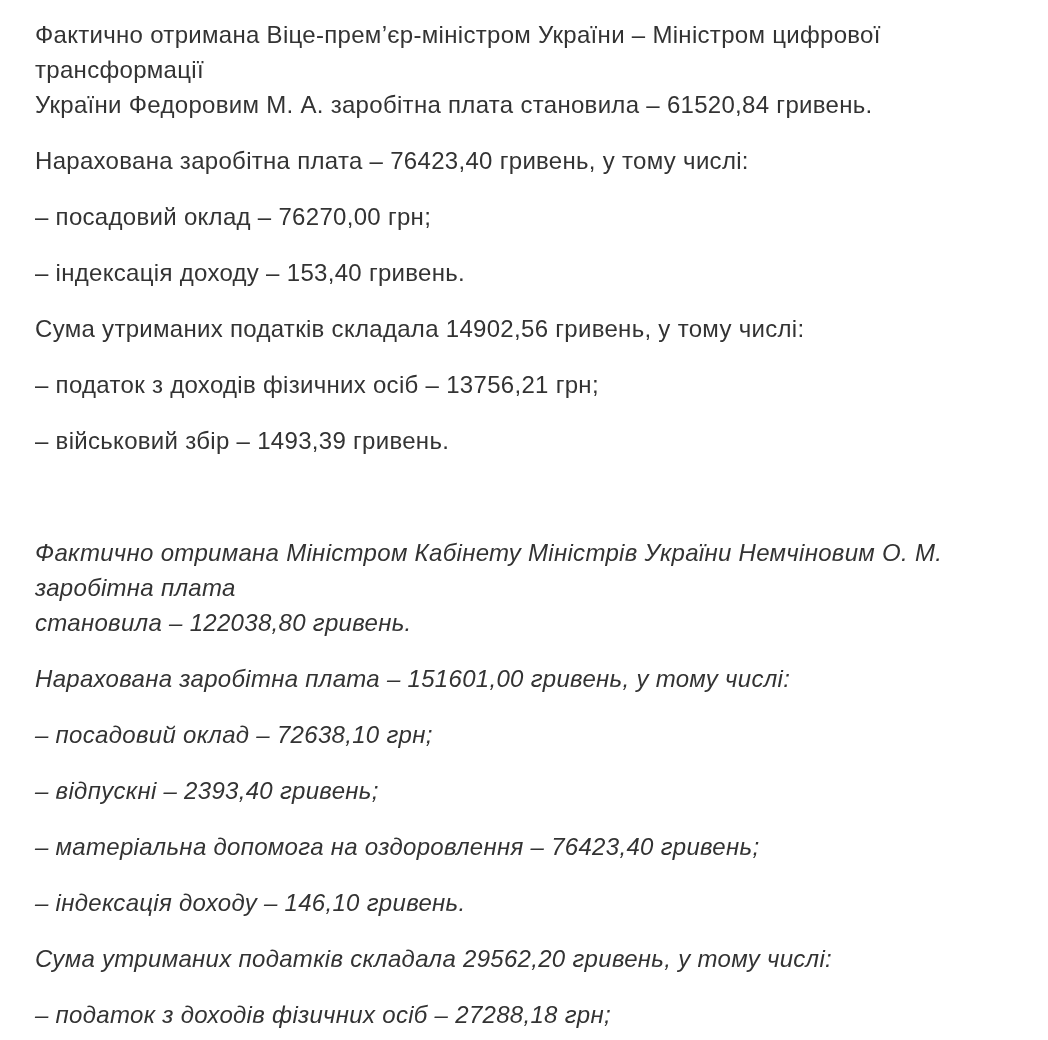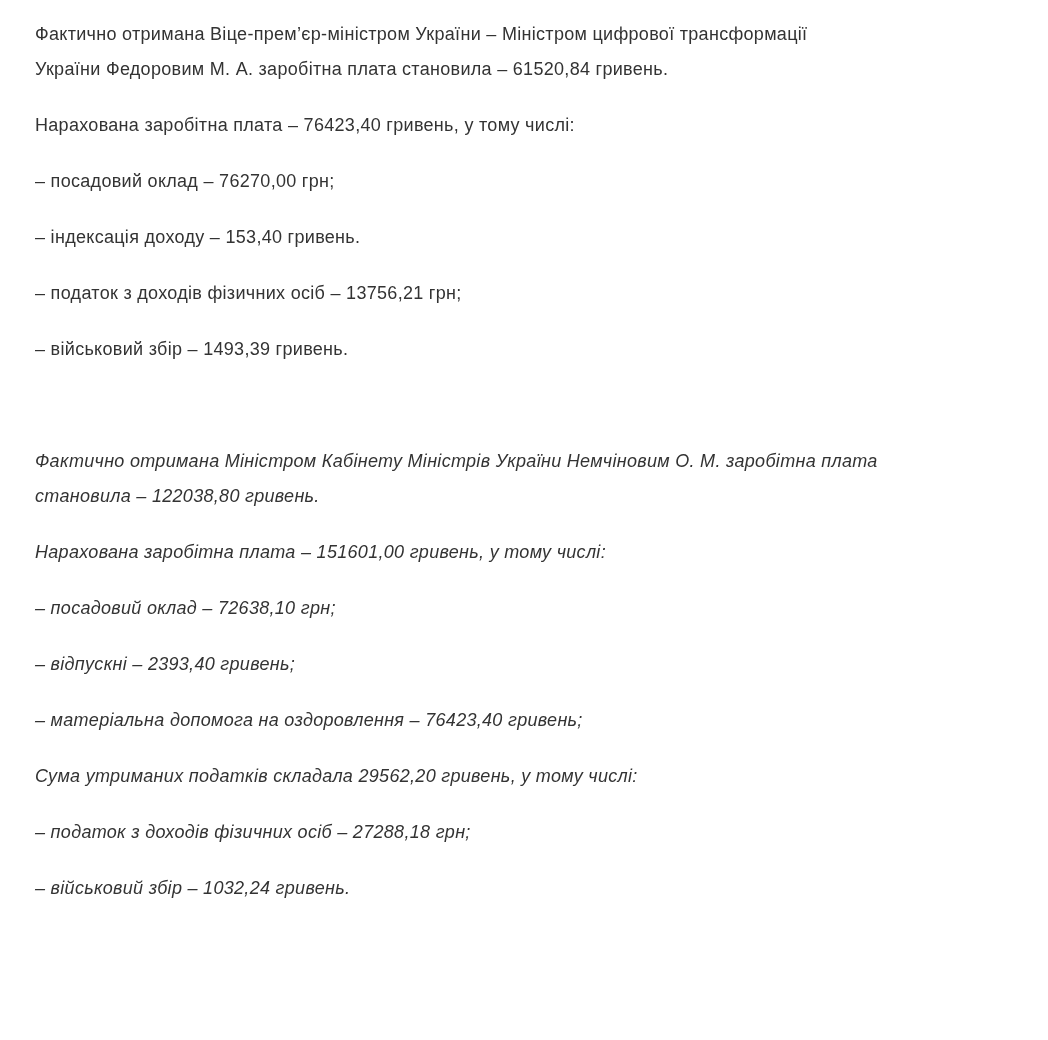--- a/index.html
+++ b/index.html
@@ -12,21 +12,21 @@
     width: 1048px;
     height: 1040px;
     overflow: hidden;
   }
   .doc {
     box-sizing: border-box;
     width: 1048px;
     height: 1040px;
     padding: 17px 30px 0 35px;
     font-family: "Liberation Sans", "DejaVu Sans", sans-serif;
-    font-size: 18px;
+    font-size: 24px;
     font-weight: 300;
     letter-spacing: 0.3px;
     line-height: 35px;
     color: #333333;
     overflow: hidden;
   }
   .doc p {
     margin: 0 0 21px 0;
     white-space: pre-line;
   }
@@ -42,29 +42,31 @@
 <body>
 
 <main class="doc">
 
   <section class="section">
     <p>Фактично отримана Віце-прем’єр-міністром України – Міністром цифрової трансформації
 України Федоровим М. А. заробітна плата становила – 61520,84 гривень.</p>
     <p>Нарахована заробітна плата – 76423,40 гривень, у тому числі:</p>
     <p>– посадовий оклад – 76270,00 грн;</p>
     <p>– індексація доходу – 153,40 гривень.</p>
+    <p>Сума утриманих податків складала 14902,56 гривень, у тому числі:</p>
     <p>– податок з доходів фізичних осіб – 13756,21 грн;</p>
     <p>– військовий збір – 1493,39 гривень.</p>
   </section>
 
   <section class="section">
     <p>Фактично отримана Міністром Кабінету Міністрів України Немчіновим О. М. заробітна плата
 становила – 122038,80 гривень.</p>
     <p>Нарахована заробітна плата – 151601,00 гривень, у тому числі:</p>
     <p>– посадовий оклад – 72638,10 грн;</p>
     <p>– відпускні – 2393,40 гривень;</p>
     <p>– матеріальна допомога на оздоровлення – 76423,40 гривень;</p>
+    <p>– індексація доходу – 146,10 гривень.</p>
     <p>Сума утриманих податків складала 29562,20 гривень, у тому числі:</p>
     <p>– податок з доходів фізичних осіб – 27288,18 грн;</p>
     <p>– військовий збір – 1032,24 гривень.</p>
   </section>
 
 </main>
 
 </body></html>

